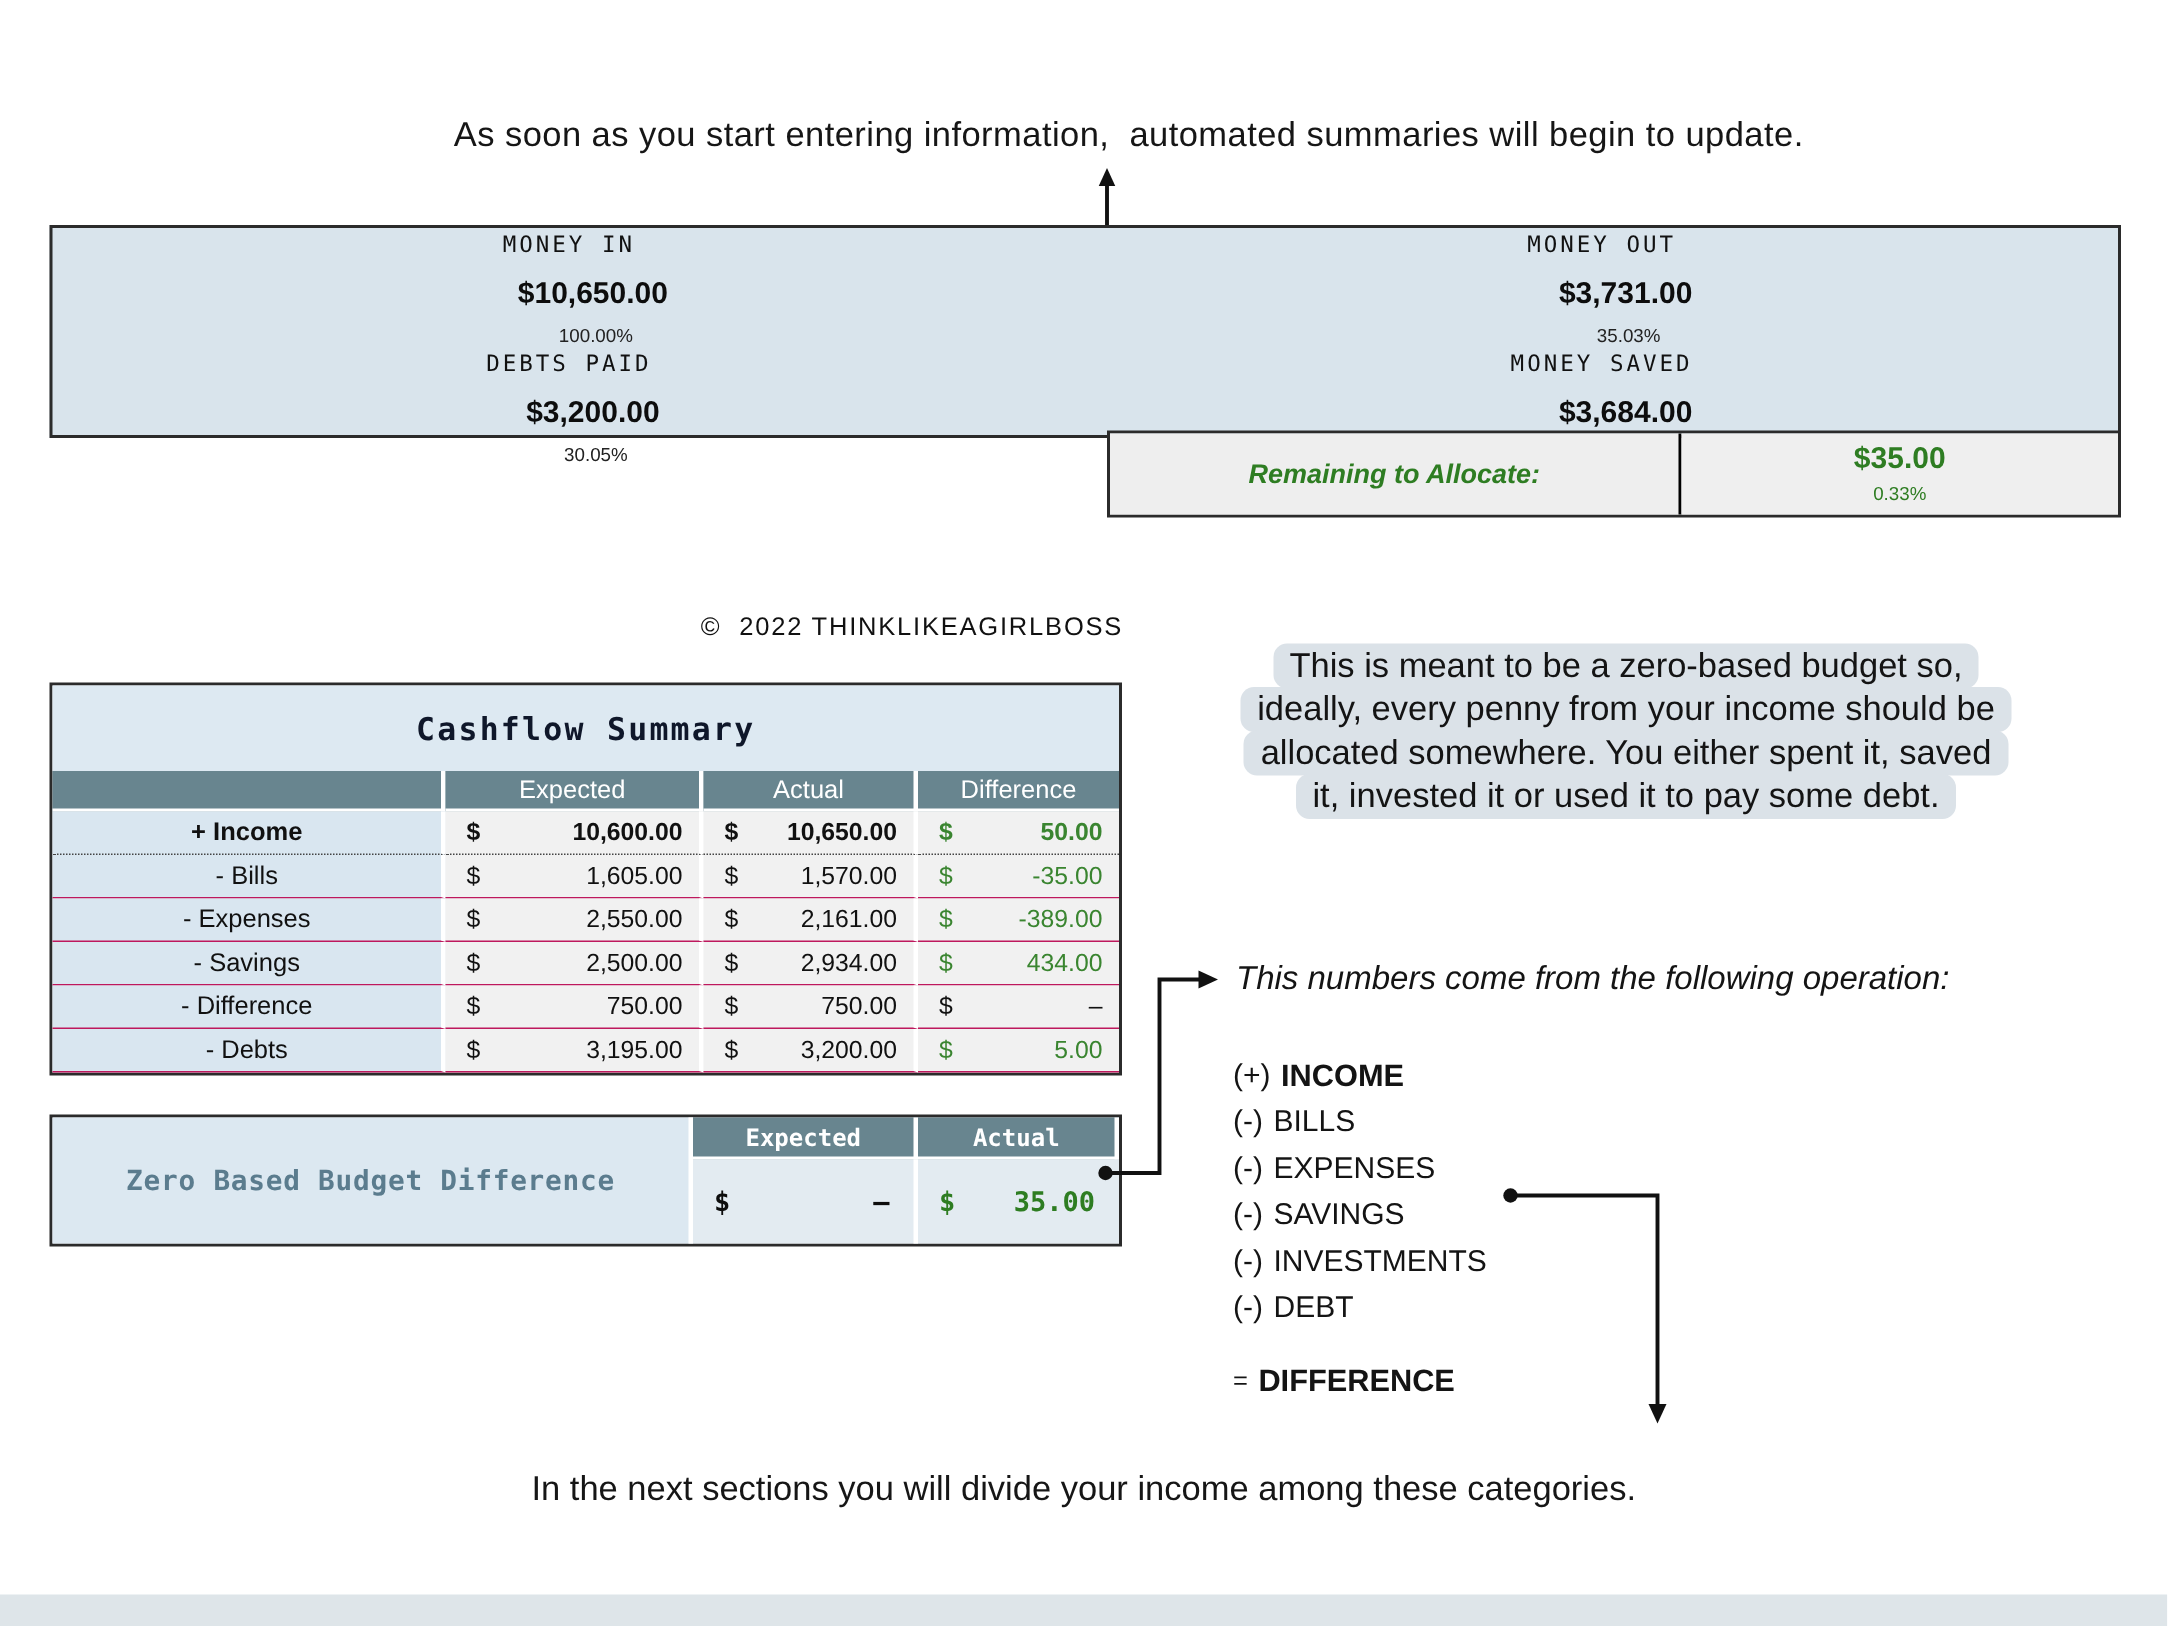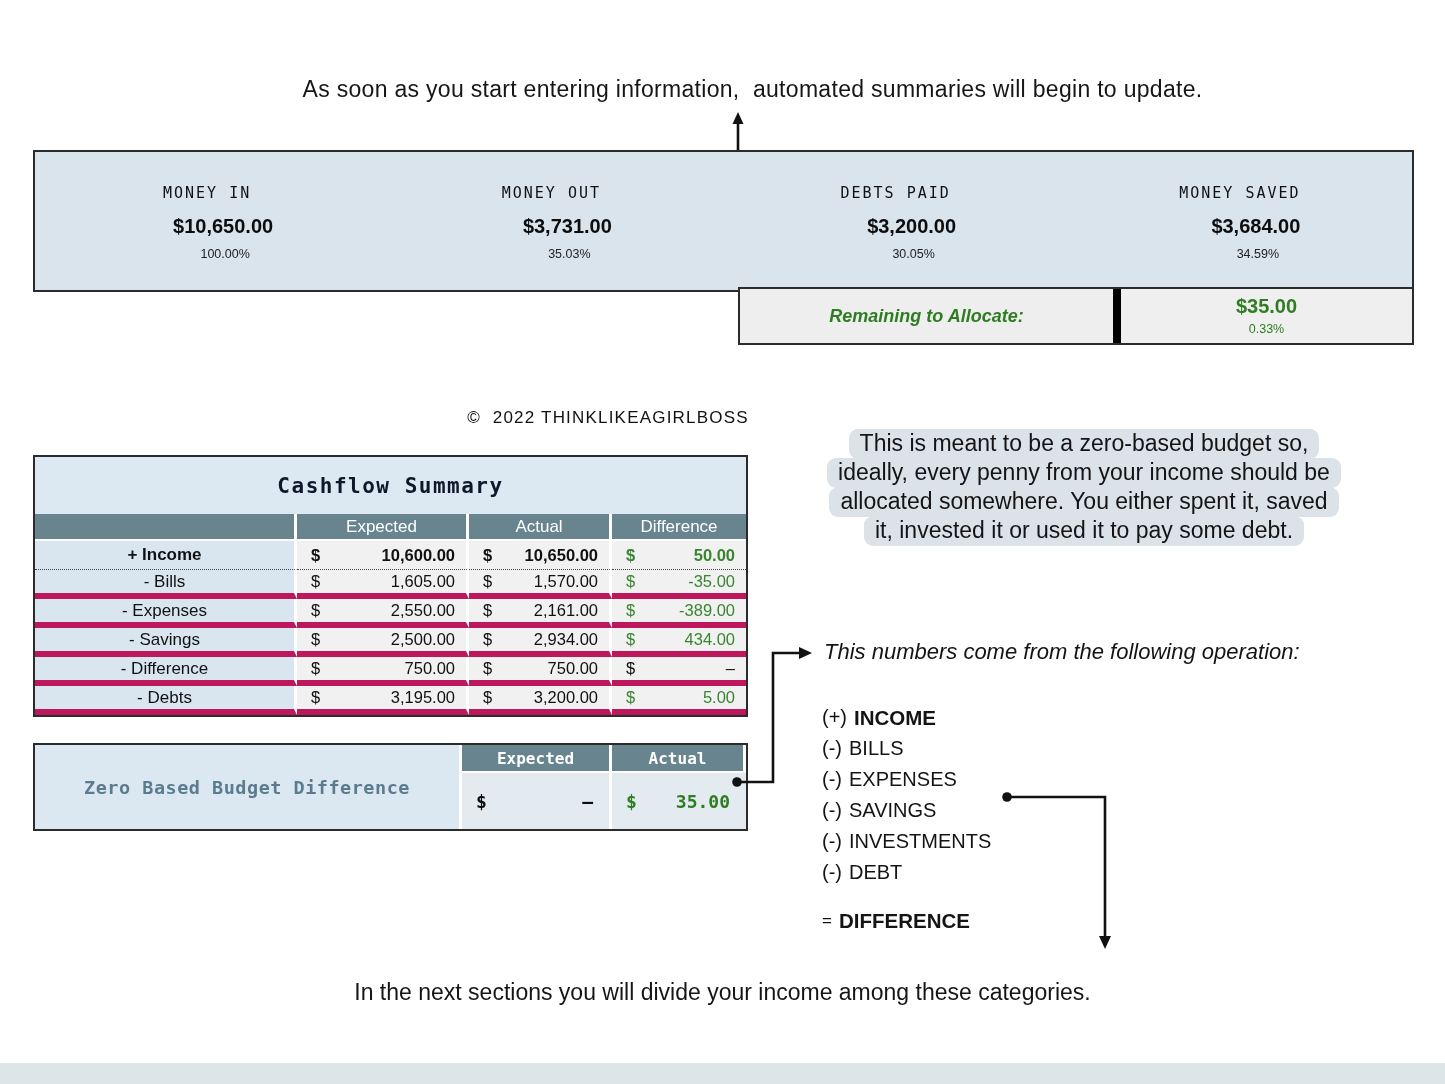--- a/index.html
+++ b/index.html
@@ -17,36 +17,36 @@
 
   
   .arrow-svg { position:absolute; overflow:visible; }
   .arrow-svg path, .arrow-svg line { stroke:#111; stroke-width:2.6; fill:none; }
   .arrow-svg polygon, .arrow-svg circle { fill:#111; }
 
   
   .summary-bar {
     position:absolute; left:33px; top:150px; width:1381px; height:142px;
     background:#d9e4ec; border:2px solid #2b2b2b;
-    display:grid; grid-template-columns:repeat(4,1fr); align-items:center;
+    display:grid; grid-template-columns:repeat(2,1fr); align-items:center;
   }
   .sum-col { text-align:center; padding-top:2px; }
   .sum-label { font-family:"DejaVu Sans Mono", monospace; font-size:15px; letter-spacing:2px; color:#111; }
   .sum-amount { font-size:20px; font-weight:bold; margin-top:13px; color:#0d0d0d;padding-left:32px; }
   .sum-pct { font-size:12.5px; margin-top:9px; color:#222;margin-left:36px; }
 
   
   .remaining {
     position:absolute; left:738px; top:287px; width:676px; height:58px;
     border:2px solid #2b2b2b; display:grid; grid-template-columns:381px 1fr;
   }
   .rem-left {
     background:#eeeeee; display:flex; align-items:center; justify-content:center;
     font-size:18px; font-weight:bold; font-style:italic; color:#2e7d22;
-    border-right:8px solid #000000;
+    border-right:2px solid #000000;
   }
   .rem-right { background:#efefef; text-align:center; padding-top:6px; }
   .rem-amount { font-size:20px; font-weight:bold; color:#2e7d22; }
   .rem-pct { font-size:12.5px; color:#2e7d22; margin-top:4px; }
 
   
   .copyright {
     position:absolute; left:408px; top:408px; width:400px; text-align:center;
     font-size:17px; letter-spacing:1.2px; white-space:pre-wrap; color:#111;
   }
@@ -63,21 +63,21 @@
   }
   .cf-grid-row { display:grid; grid-template-columns:262px 172px 143px 1fr; }
   .cf-header { height:27px; }
   .cf-header > div {
     background:#68858f; color:#ffffff; font-size:17px;
     display:flex; align-items:center; justify-content:center;
     border-right:3px solid #fff; border-bottom:2px solid #fff;
   }
   .cf-header > div:last-child { border-right:none; }
   .cf-row { height:29px; }
-  .cf-row > div { border-right:3px solid #fff; border-bottom:6px solid #be185d; }
+  .cf-row > div { border-right:3px solid #fff; border-bottom:1px solid #be185d; }
   .cf-row > div:last-child { border-right:none; }
   .cf-label {
     background:#d9e6f0; display:flex; align-items:center; justify-content:center;
     font-size:17px; color:#111;
   }
   .cf-val {
     background:#f1f1f1; display:flex; align-items:center; justify-content:space-between;
     padding:0 11px 0 14px; font-size:16.5px; color:#111;
   }
   .cf-row.bold .cf-label, .cf-row.bold .cf-val { font-weight:bold; }

